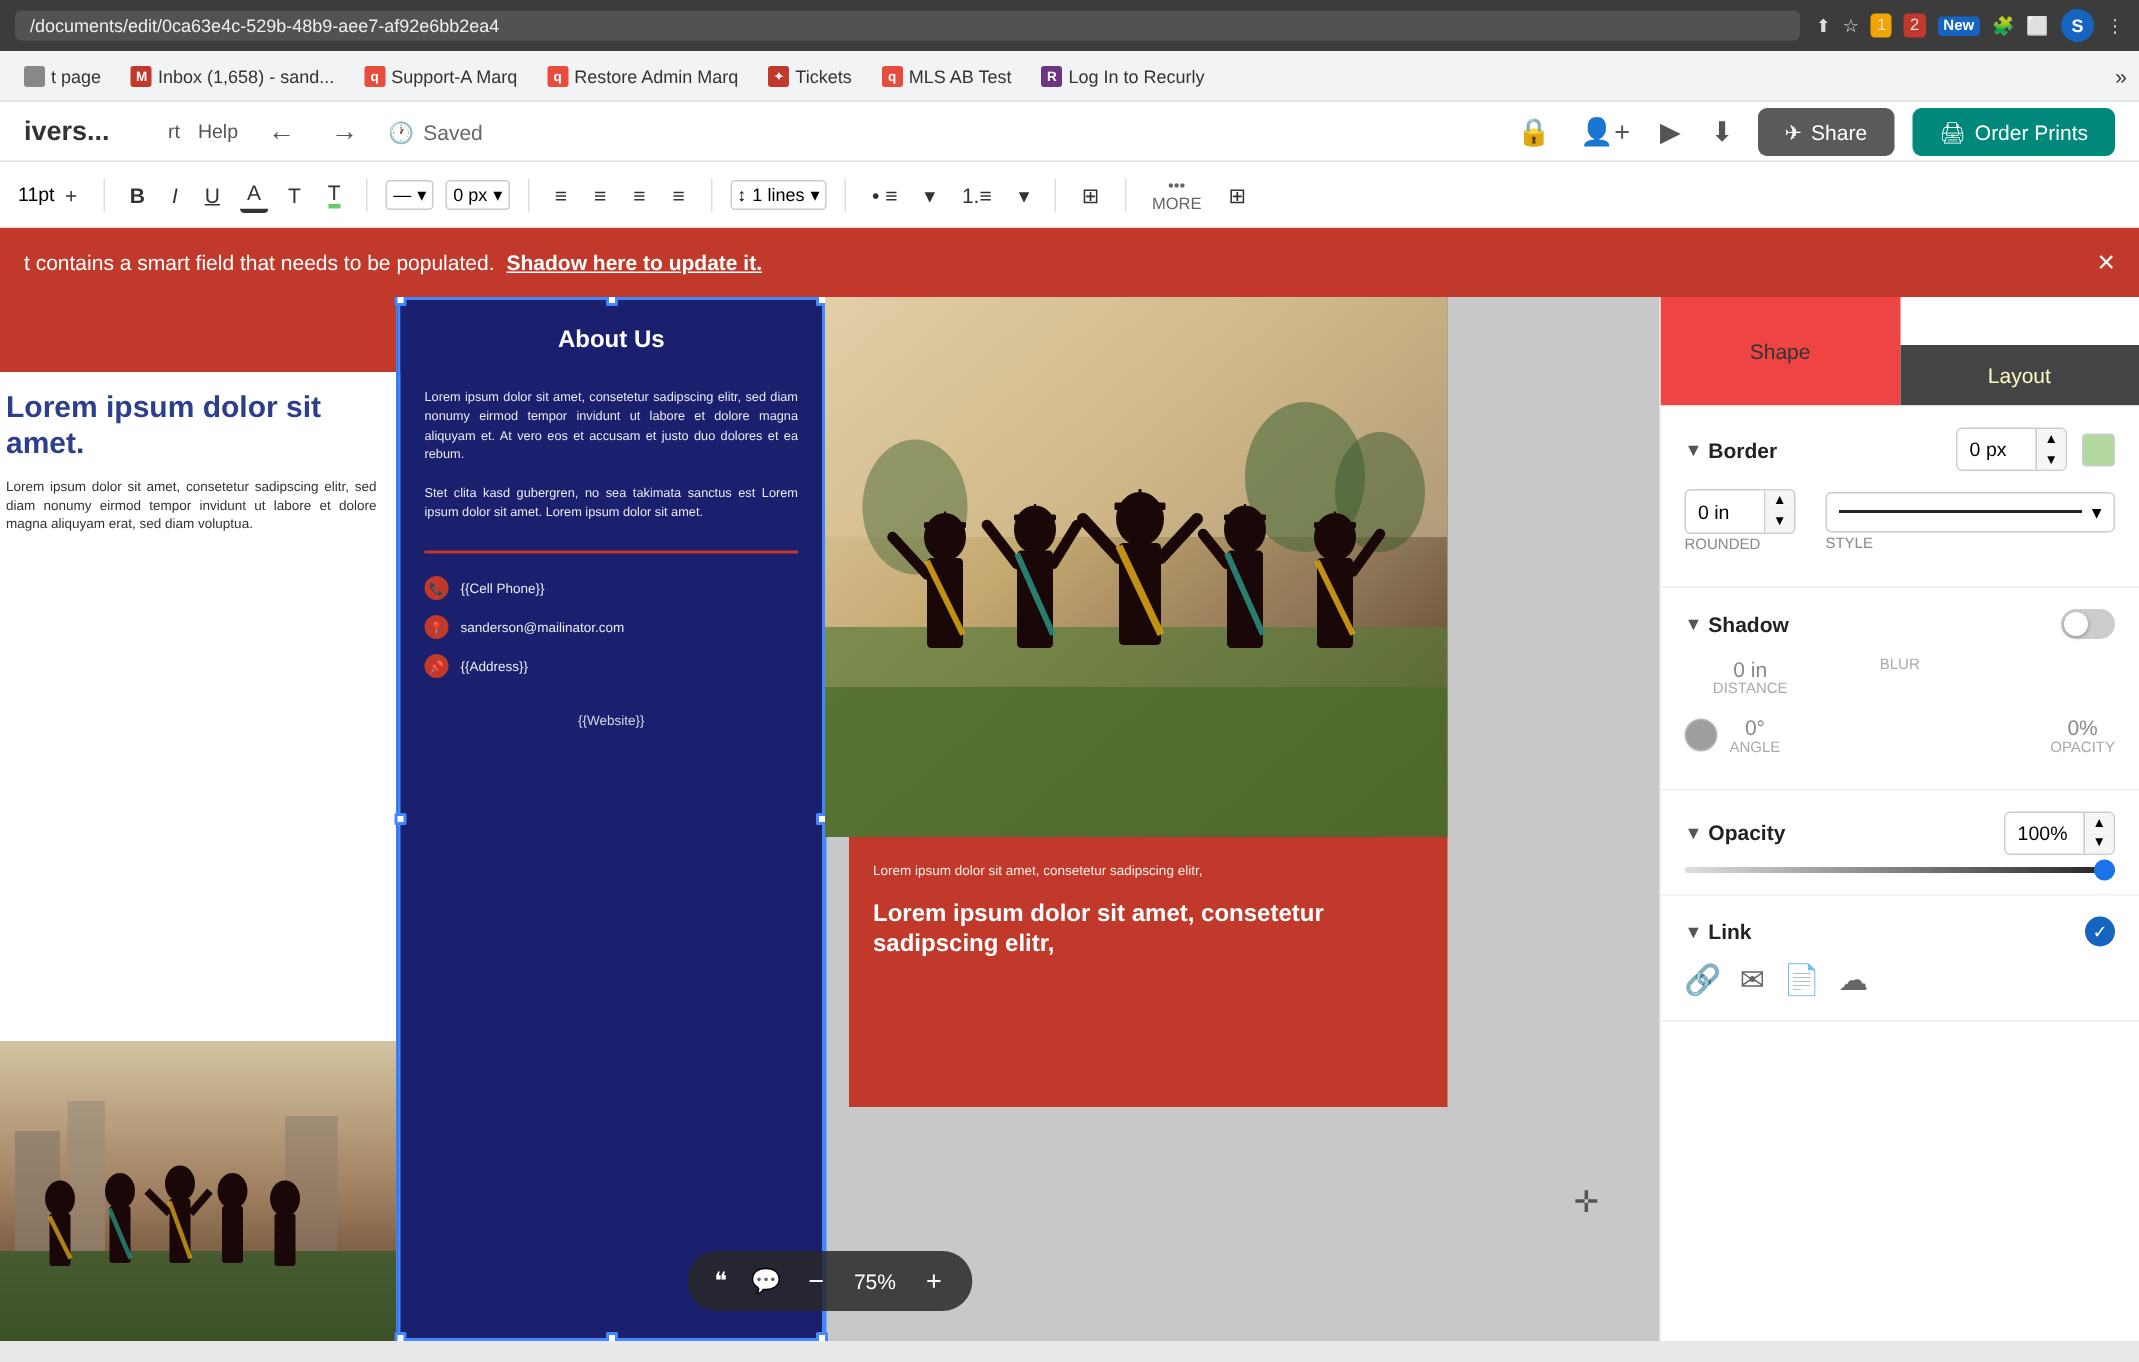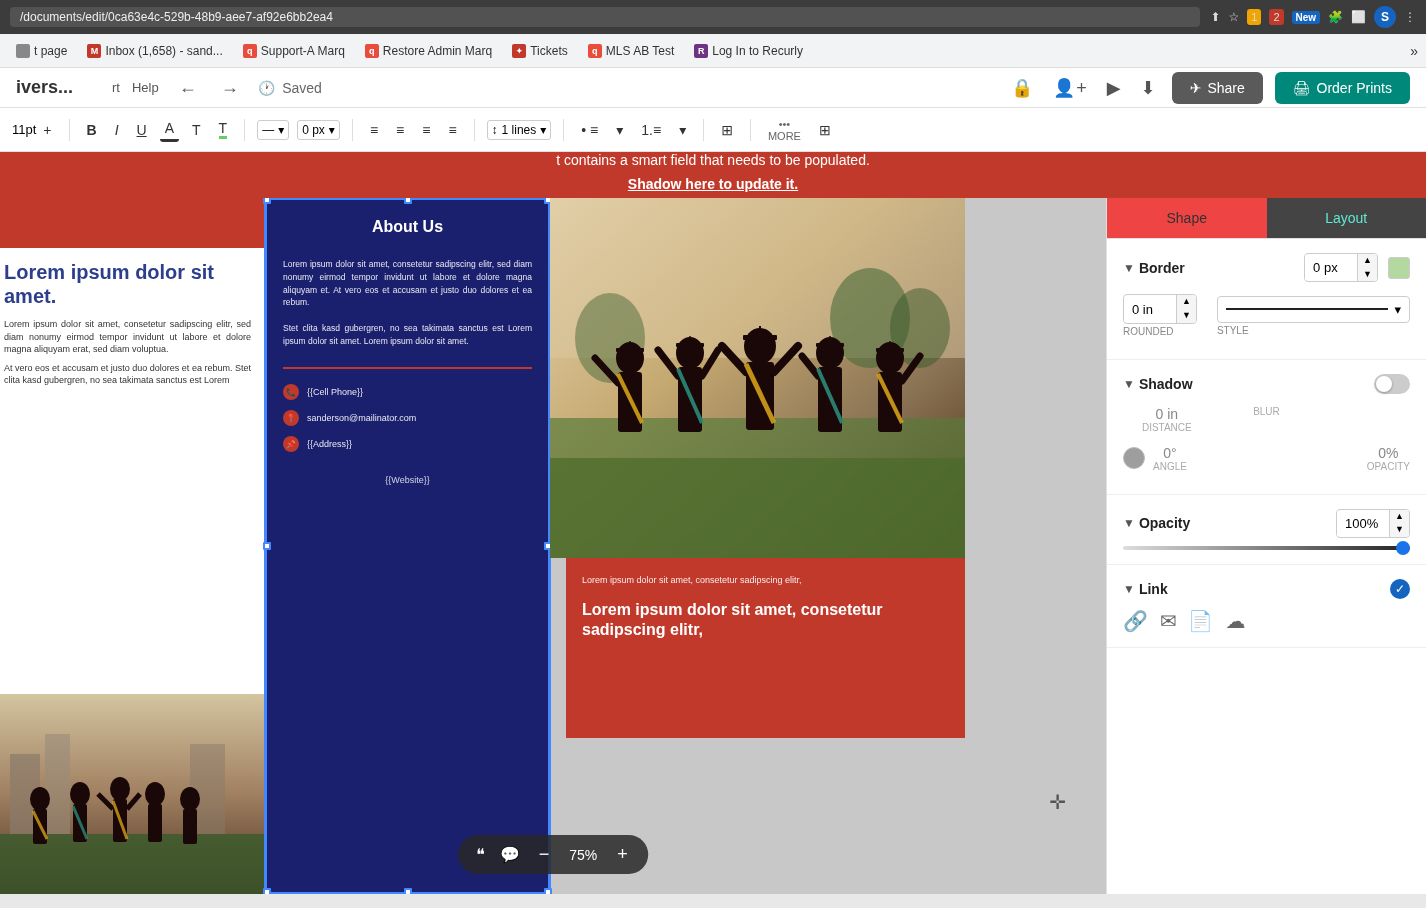--- a/index.html
+++ b/index.html
@@ -200,21 +200,20 @@
     
     .smart-banner {
       height: 46px;
       background: #c0392b;
       color: white;
       display: flex;
       align-items: center;
       padding: 0 16px;
       font-size: 14px;
       gap: 8px;
-      flex-direction: column;
     }
     .smart-banner a {
       color: white;
       font-weight: bold;
       text-decoration: underline;
       cursor: pointer;
     }
     .smart-banner-close {
       margin-left: auto;
       background: none;
@@ -459,21 +458,22 @@
       padding: 12px;
       text-align: center;
       font-size: 14px;
       font-weight: 500;
       cursor: pointer;
       border: none;
       background: none;
     }
     .panel-tab.active {
       background: #444;
-      color: #5eead4;
+      color: #fef9c3;
+      margin-top: 32px;
     }
     .panel-tab.inactive {
       background: #ef4444;
       color: #333;
     }
 
     .panel-section {
       padding: 14px 16px;
       border-bottom: 1px solid #eee;
     }
@@ -845,21 +845,20 @@
 <div class="main-area">
 
   <div class="canvas-area">
 
     <div class="page-left">
       <div class="page-left-red-header"></div>
       <div class="page-left-content">
         <div class="page-left-heading">Lorem ipsum dolor sit amet.</div>
         <div class="page-left-body">
           <p>Lorem ipsum dolor sit amet, consetetur sadipscing elitr, sed diam nonumy eirmod tempor invidunt ut labore et dolore magna aliquyam erat, sed diam voluptua.</p>
-          <p>At vero eos et accusam et justo duo dolores et ea rebum. Stet clita kasd gubergren, no sea takimata sanctus est Lorem</p>
         </div>
       </div>
 
       <div class="page-left-image">
         <svg class="svg-grad" viewBox="0 0 275 200" xmlns="http://www.w3.org/2000/svg">
           <defs>
             <linearGradient id="skyGrad" x1="0" y1="0" x2="0" y2="1">
               <stop offset="0%" stop-color="#d4c4a0"></stop>
               <stop offset="50%" stop-color="#a08060"></stop>
               <stop offset="100%" stop-color="#4a3020"></stop>

